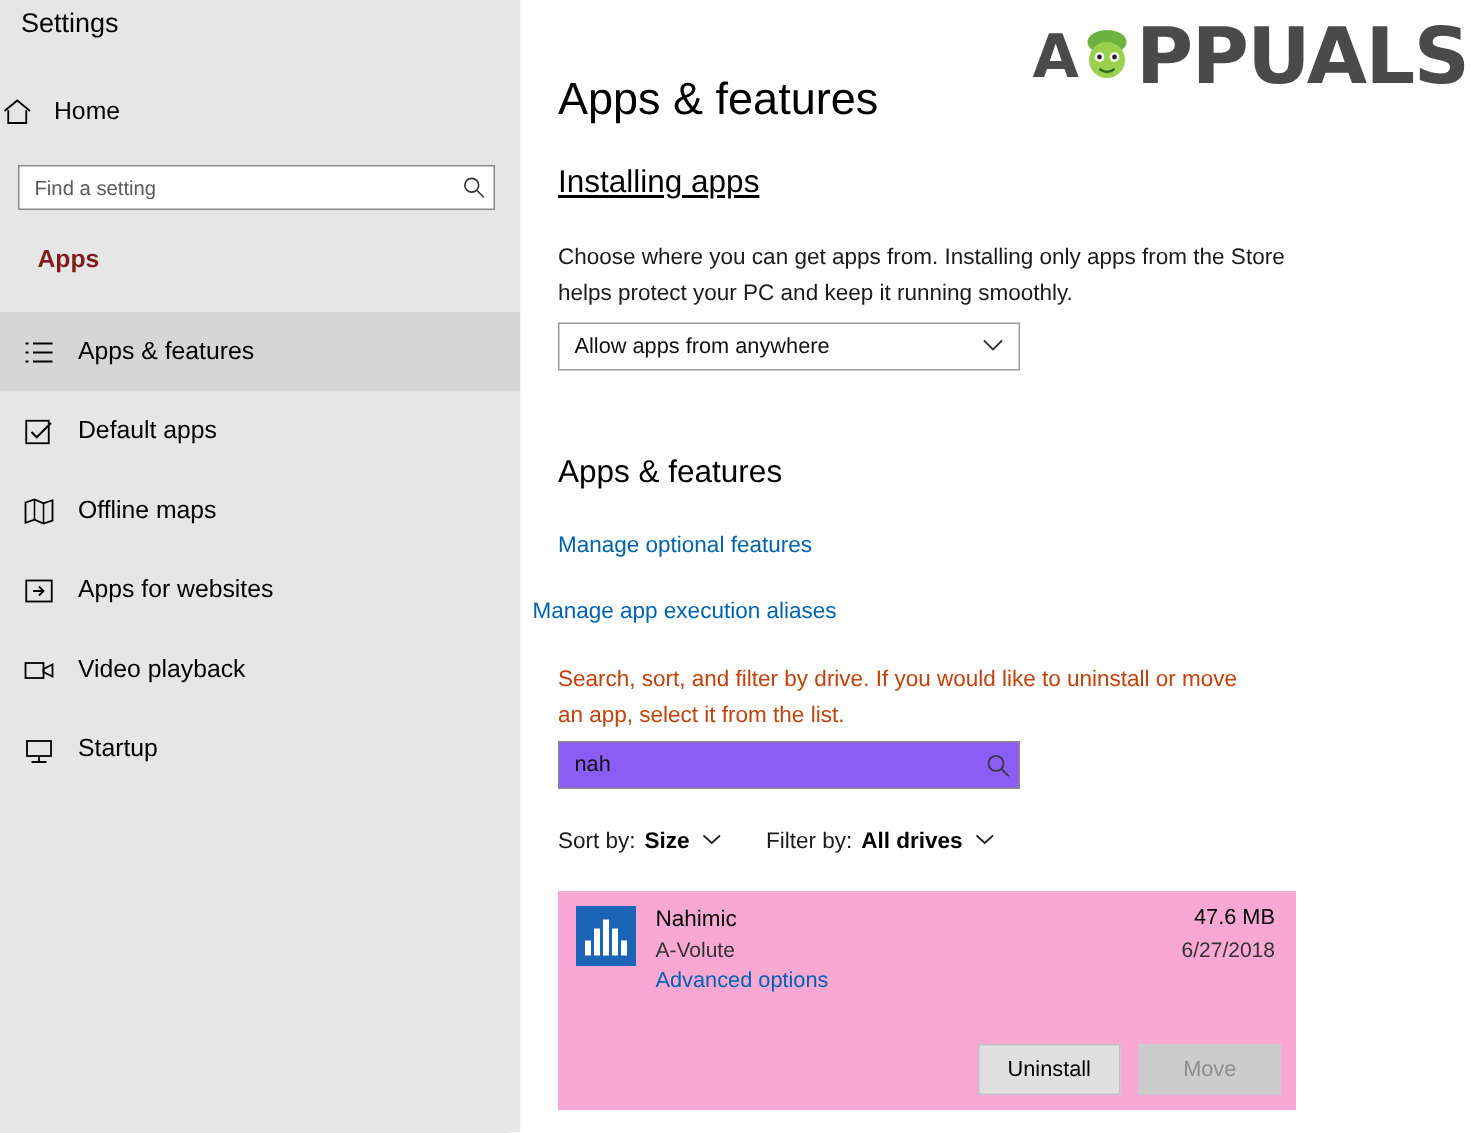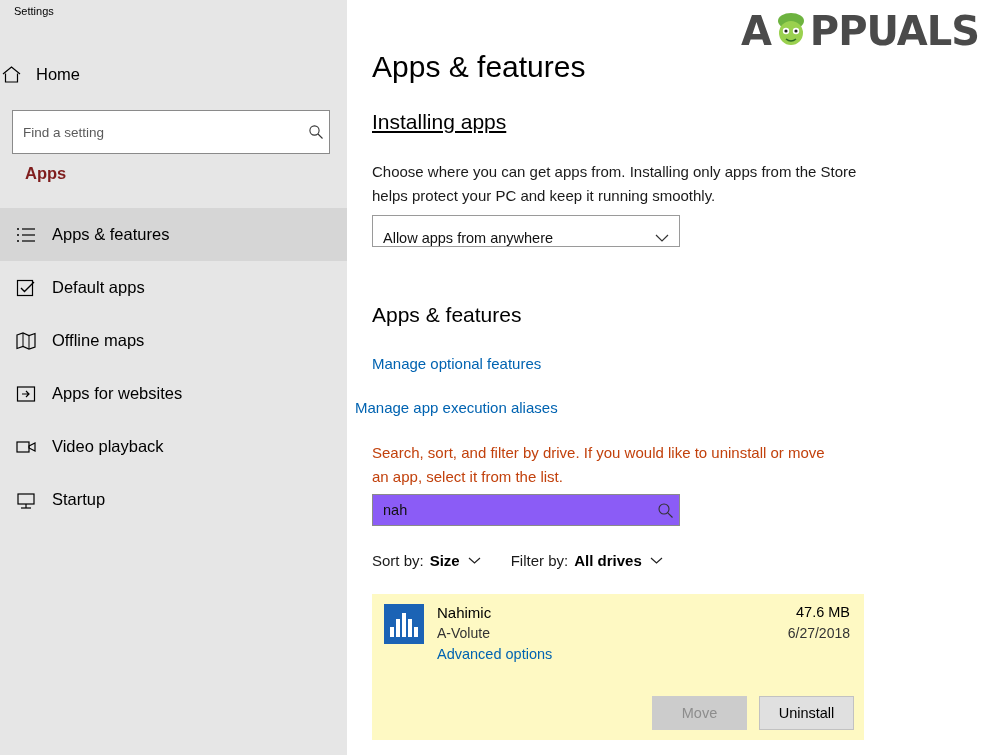--- a/index.html
+++ b/index.html
@@ -27,21 +27,21 @@
     width: 347px;
     height: 755px;
     background: #e6e6e6;
     position: relative;
     flex: 0 0 347px;
   }
   .settings-title {
     position: absolute;
     left: 14px;
     top: 5px;
-    font-size: 11px;
+    font-size: 18px;
     color: #000;
   }
   .home-row {
     position: absolute;
     left: 0;
     top: 56px;
     width: 347px;
     height: 36px;
     display: flex;
     align-items: center;
@@ -57,21 +57,21 @@
   }
   .home-label {
     font-size: 16.5px;
     color: #000;
   }
   .search-box {
     position: absolute;
     left: 12px;
     top: 110px;
     width: 318px;
-    height: 44px;
+    height: 30px;
     background: #ffffff;
     border: 1px solid #8a8a8a;
     box-sizing: border-box;
     display: flex;
     align-items: center;
   }
   .search-box input {
     border: none;
     outline: none;
     background: transparent;
@@ -164,21 +164,21 @@
   .combo {
     position: absolute;
     left: 25px;
     top: 215px;
     width: 308px;
     height: 32px;
     border: 1px solid #9a9a9a;
     background: #fff;
     box-sizing: border-box;
     display: flex;
-    align-items: flex-end;
+    align-items: center;
     justify-content: space-between;
     padding: 0 10px 0 10px;
   }
   .combo .combo-text {
     font-size: 14.5px;
     color: #111;
   }
   .combo .chev {
     font-size: 12px;
     color: #333;
@@ -271,21 +271,21 @@
     margin-left: 2px;
   }
 
   
   .app-item {
     position: absolute;
     left: 25px;
     top: 594px;
     width: 492px;
     height: 146px;
-    background: #fef9c3;
+    background: #f9a8d4;
     text-align: right;
   }
   .app-icon {
     position: absolute;
     left: 12px;
     top: 10px;
     width: 40px;
     height: 40px;
     background: #1b63b5;
     display: flex;
@@ -367,21 +367,21 @@
   .watermark {
     position: absolute;
     right: 10px;
     top: 8px;
     display: flex;
     align-items: center;
     gap: 2px;
     user-select: none;
   }
   .wm-text {
-    font-size: 40px;
+    font-size: 52px;
     font-weight: bold;
     letter-spacing: -1px;
     color: #4a4a4a;
     font-family: "DejaVu Sans", sans-serif;
   }
   .wm-a {
     font-size: 40px;
     font-weight: bold;
     color: #4a4a4a;
     font-family: "DejaVu Sans", sans-serif;
@@ -552,22 +552,22 @@
         <i style="height:18px"></i>
         <i style="height:10px"></i>
       </div>
       <div class="app-name">Nahimic</div>
       <div class="app-pub">A-Volute</div>
       <a class="link app-advanced">Advanced options</a>
       <div class="app-size">47.6 MB</div>
       <div class="app-date">6/27/2018</div>
 
       <div class="btn-row">
+        <div class="btn uninstall">Uninstall</div>
         <div class="btn disabled">Move</div>
-        <div class="btn uninstall">Uninstall</div>
       </div>
 
     </div>
 
   </div>
 
   <div class="watermark">
     <span class="wm-a">A</span>
     <svg width="34" height="44" viewBox="0 0 34 44" aria-hidden="true">
       <ellipse cx="17" cy="12" rx="13" ry="8" fill="#6db33f"></ellipse>

